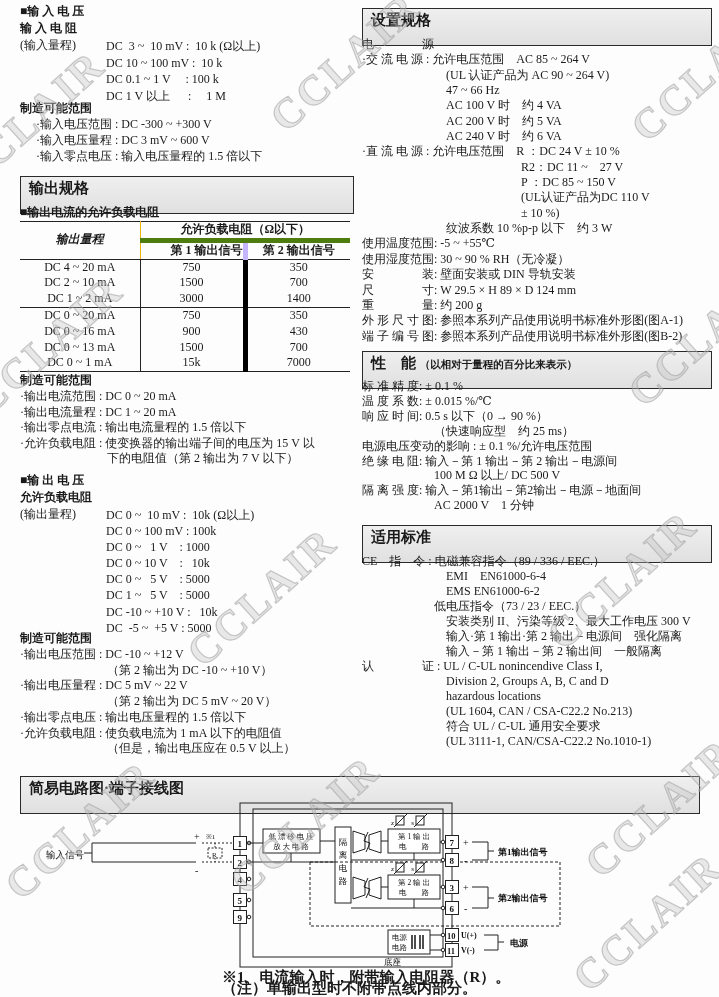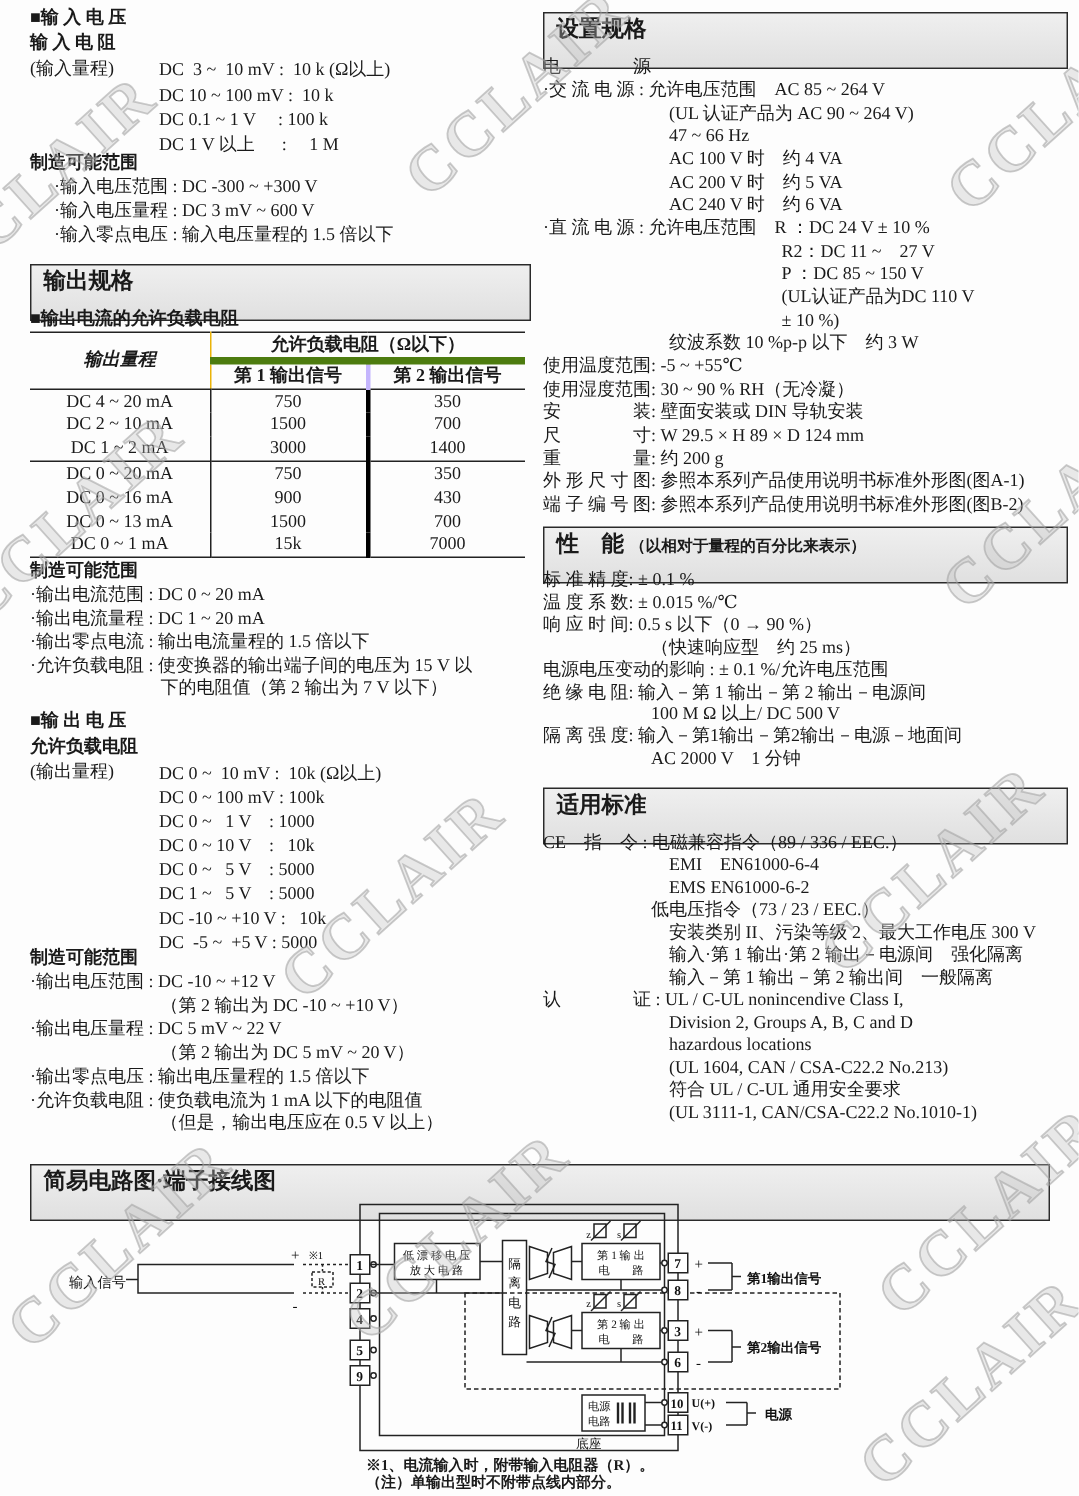--- a/index.html
+++ b/index.html
@@ -17,31 +17,31 @@
   .lines .tline{white-space:pre;}
   .rangeflex{display:flex;}
   .rangelabel{width:86px;flex:none;font-size:12px;}
   
   .spec-table{border-collapse:collapse;width:330px;table-layout:fixed;font-size:12px;border-top:1.5px solid #222;}
   .spec-table th,.spec-table td{text-align:center;padding:1px 0;line-height:13.8px;}
   .spec-table th{font-weight:bold;}
   .spec-table th.range{border-right:1px solid #eab308;border-bottom:1.5px solid #222;font-style:italic;}
   .spec-table th.merged{border-bottom:5px solid #4d7c0f;}
   .spec-table tr.sub th{border-bottom:1.5px solid #222;}
-  .spec-table tr.sub th:first-child{border-right:3px solid #c4b5fd;}
+  .spec-table tr.sub th:first-child{border-right:5px solid #c4b5fd;text-align:right;}
   .spec-table tbody td:nth-child(1){border-right:1px solid #222;}
-  .spec-table tbody td:nth-child(2){border-right:3px solid #000000;}
+  .spec-table tbody td:nth-child(2){border-right:5px solid #000000;}
   .spec-table tbody tr:nth-child(3) td{border-bottom:1px solid #222;}
   .spec-table tbody tr:nth-child(7) td{border-bottom:1.5px solid #222;}
   
   .wm{position:absolute;transform:translate(-50%,-50%) rotate(-42deg);
       font-size:42px;font-weight:bold;letter-spacing:3px;
       color:rgba(190,190,190,0.34);-webkit-text-stroke:1.2px rgba(160,160,160,0.55);
       pointer-events:none;z-index:5;}
-  .footnotes{font-size:10px;line-height:11px;font-weight:bold;margin-left:22px;}
+  .footnotes{font-size:15px;line-height:11px;font-weight:bold;}
   svg text{font-family:"Liberation Serif","DejaVu Serif",serif;}
 </style>
 </head>
 <body>
 
 <div class="page">
 
   <div class="wm" style="left:30px;top:120px">CCLAIR</div>
   <div class="wm" style="left:345px;top:62px">CCLAIR</div>
   <div class="wm" style="left:706px;top:72px">CCLAIR</div>

